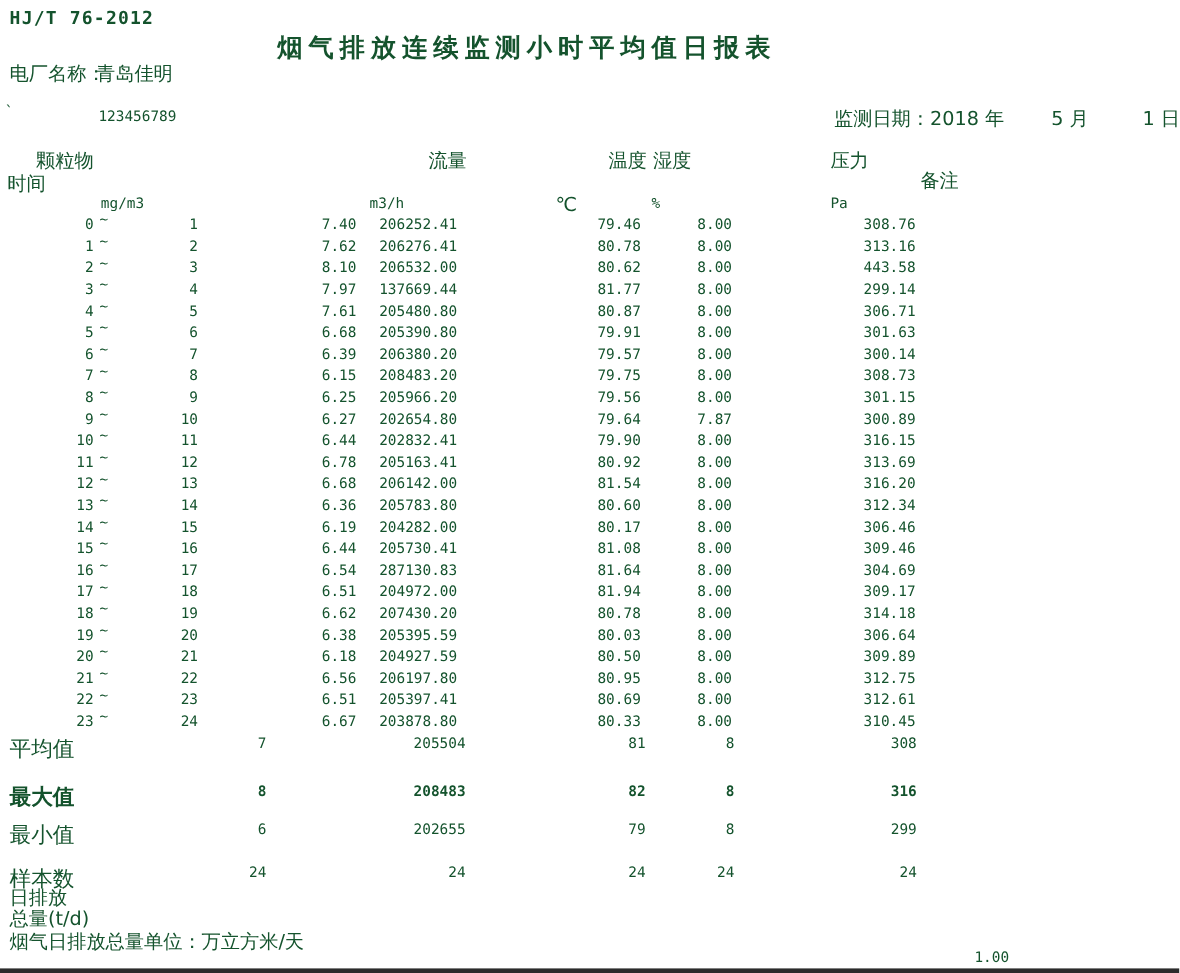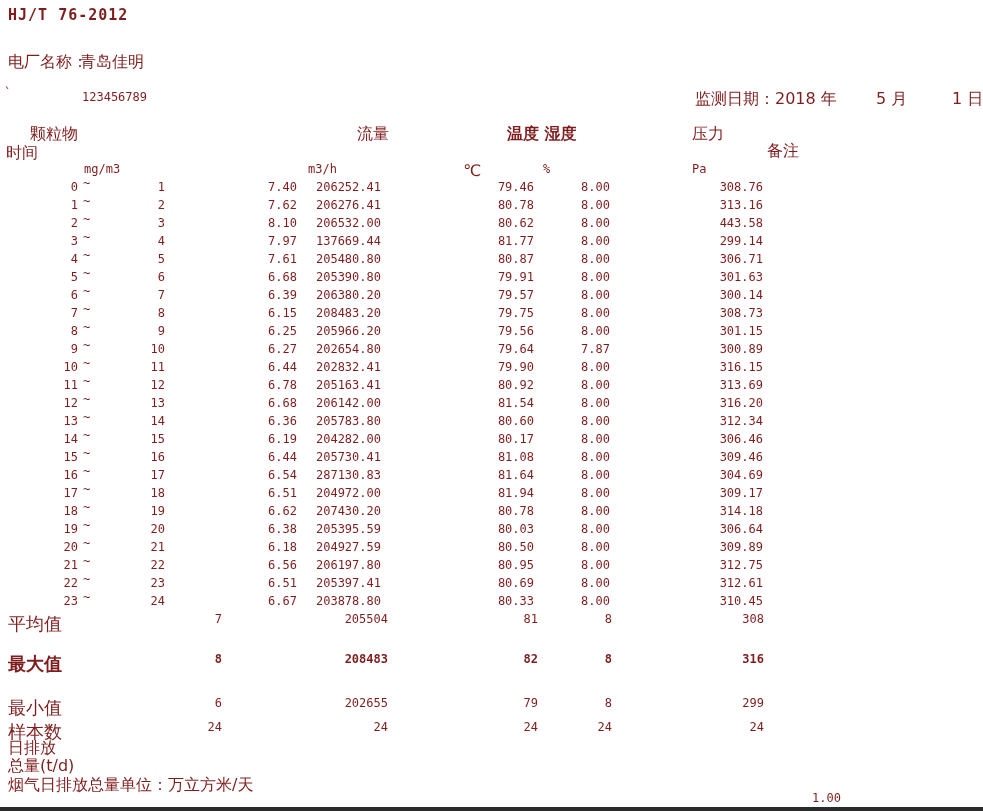--- a/index.html
+++ b/index.html
@@ -1,17 +1,17 @@
 <!DOCTYPE html>
 <html><head>
 <meta charset="utf-8">
 <style>
   html,body{margin:0;padding:0;background:#fff;}
   #page{position:relative;width:983px;height:811px;background:#ffffff;overflow:hidden;
-        font-family:"DejaVu Sans",sans-serif;color:#7f1d1d;}
+        font-family:"DejaVu Sans",sans-serif;color:#14532d;}
   .abs{position:absolute;white-space:pre;}
   .cjk{font-size:16px;font-family:"DejaVu Sans","Liberation Sans",sans-serif;}
   .num{font-size:12px;font-family:"DejaVu Sans Mono","Liberation Mono",monospace;}
   .std{font-size:15px;font-weight:bold;font-family:"DejaVu Sans Mono","Liberation Mono",monospace;letter-spacing:1px;}
   .title{font-size:21px;font-weight:bold;letter-spacing:5px;font-family:"DejaVu Sans","Liberation Sans",sans-serif;}
   .row{position:absolute;left:0;width:983px;height:18px;}
   .cell{position:absolute;text-align:right;font-size:12px;
         font-family:"DejaVu Sans Mono","Liberation Mono",monospace;}
   .c-start{left:20px;width:58px;}
   .c-tilde{left:83px;width:14px;text-align:left;top:-4px;}
@@ -29,36 +29,37 @@
   .s4{left:545px;width:67px;}
   .s5{left:680px;width:84px;}
   #bottom-bar{position:absolute;left:0;bottom:0;width:983px;height:4px;background:#2b2b2b;}
 </style>
 </head>
 <body>
 
 <div id="page">
 
   <div class="abs std" style="left:8px;top:6px;">HJ/T 76-2012</div>
+  <div class="abs title" style="left:231px;top:26px;">烟气排放连续监测小时平均值日报表</div>
 
   <div class="abs cjk" style="left:8px;top:52px;">电厂名称：</div>
   <div class="abs cjk" style="left:80px;top:52px;">青岛佳明</div>
 
   <div class="abs num" style="left:4px;top:86px;">`</div>
   <div class="abs num" style="left:82px;top:90px;">123456789</div>
 
   <div class="abs cjk" style="left:695px;top:89px;">监测日期：</div>
   <div class="abs cjk" style="left:775px;top:89px;">2018 年</div>
   <div class="abs cjk" style="left:876px;top:89px;">5 月</div>
   <div class="abs cjk" style="left:952px;top:89px;">1 日</div>
 
   <div class="abs cjk" style="left:30px;top:124px;">颗粒物</div>
   <div class="abs cjk" style="left:6px;top:143px;">时间</div>
   <div class="abs cjk" style="left:357px;top:124px;">流量</div>
-  <div class="abs cjk" style="left:507px;top:124px;font-weight:bold;">温度 湿度</div>
+  <div class="abs cjk" style="left:507px;top:124px;">温度 湿度</div>
   <div class="abs cjk" style="left:692px;top:124px;">压力</div>
   <div class="abs cjk" style="left:767px;top:141px;">备注</div>
 
   <div class="abs num" style="left:84px;top:162px;">mg/m3</div>
   <div class="abs num" style="left:308px;top:162px;">m3/h</div>
   <div class="abs cjk" style="left:463px;top:161px;">℃</div>
   <div class="abs num" style="left:543px;top:162px;">%</div>
   <div class="abs num" style="left:692px;top:162px;">Pa</div>
 
   <div id="data-rows">
@@ -314,21 +315,21 @@
     <span class="cell s5">308</span>
   </div>
       <div class="srow" style="top: 652px; font-weight: bold;">
     <span class="slabel">最大值</span>
     <span class="cell s1">8</span>
     <span class="cell s2">208483</span>
     <span class="cell s3">82</span>
     <span class="cell s4">8</span>
     <span class="cell s5">316</span>
   </div>
-      <div class="srow" style="top: 684px; margin-top: 12px;">
+      <div class="srow" style="top: 684px;">
     <span class="slabel">最小值</span>
     <span class="cell s1">6</span>
     <span class="cell s2">202655</span>
     <span class="cell s3">79</span>
     <span class="cell s4">8</span>
     <span class="cell s5">299</span>
   </div>
       <div class="srow" style="top: 720px;">
     <span class="slabel">样本数</span>
     <span class="cell s1">24</span>

